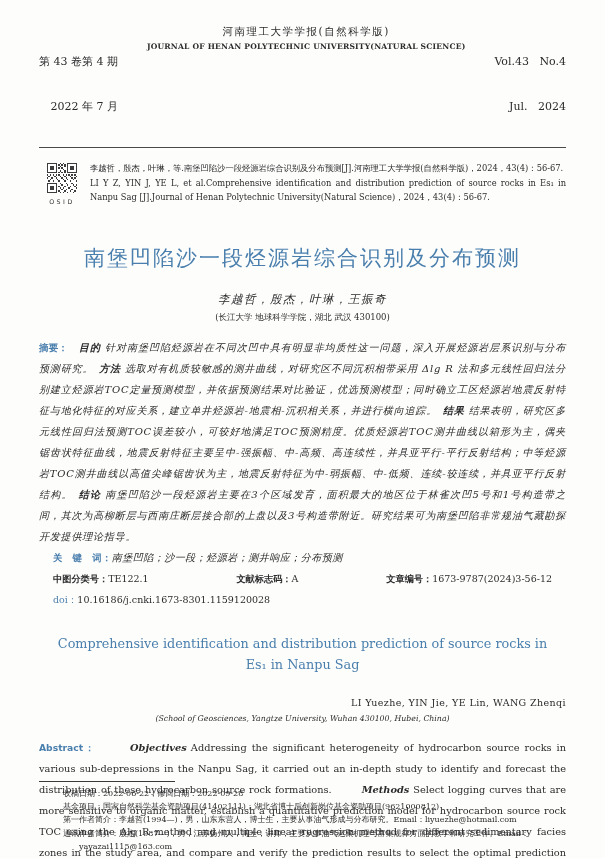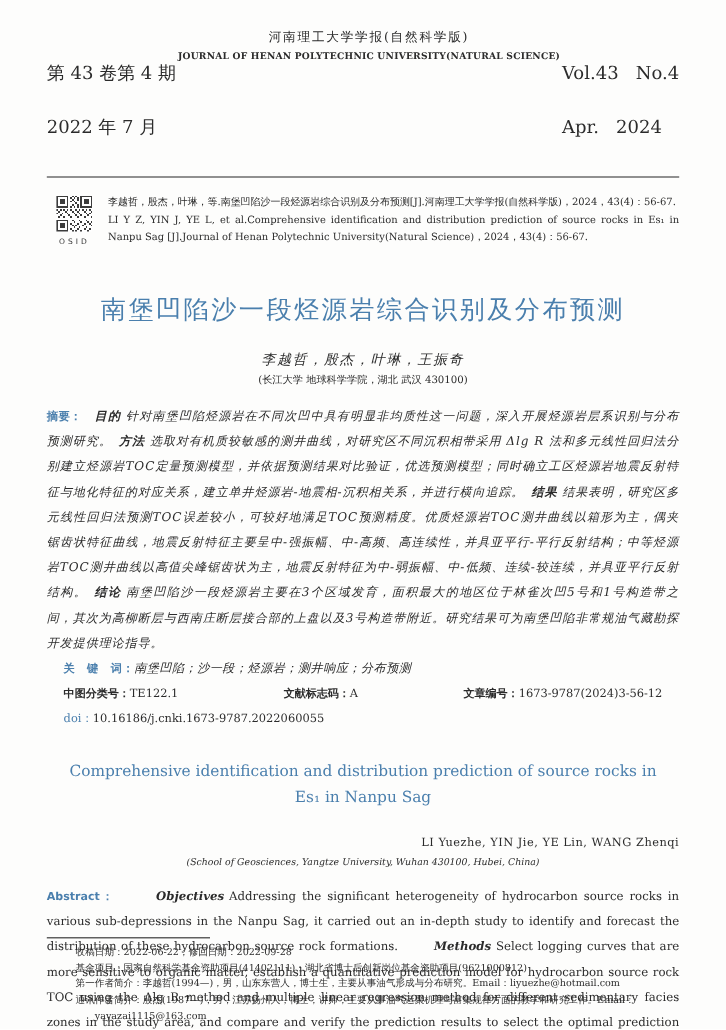--- a/index.html
+++ b/index.html
@@ -9,21 +9,21 @@
     background: #fdfdfc;
     color: #2b2b2b;
     font-family: "DejaVu Serif", "Liberation Serif", serif;
     padding: 24px 39px 0;
     position: relative;
     overflow: hidden;
   }
 
   
   .journal-header { display: flex; justify-content: space-between; align-items: flex-start; }
-  .jh-side { font-size: 15px; line-height: 15px; text-align: left; white-space: pre; }
+  .jh-side { font-size: 11px; line-height: 15px; text-align: right; white-space: pre; }
   .jh-center { flex: 1; text-align: center; }
   .jh-center .cn { font-size: 10.5px; line-height: 15px; letter-spacing: 1.5px; }
   .jh-center .en { font-size: 7.6px; line-height: 15px; font-weight: bold; letter-spacing: 0.2px; }
   .header-rule { border: none; border-top: 1.2px solid #4a4a4a; margin: 3px 0 0; }
 
   
   .citation { margin-top: 13px; font-size: 8.3px; line-height: 14.5px; text-align: justify; }
   .citation::after { content: ""; display: block; clear: both; }
   .qr-wrap { float: left; width: 36px; margin: 2px 10px 0 5px; text-align: center; }
   .qr-wrap svg { width: 30px; height: 30px; display: block; margin: 0 auto; }
@@ -71,21 +71,21 @@
     <div class="jh-side">
       <div>第 43 卷第 4 期</div>
       <div>2022 年 7 月</div>
     </div>
     <div class="jh-center">
       <div class="cn">河南理工大学学报(自然科学版)</div>
       <div class="en">JOURNAL OF HENAN POLYTECHNIC UNIVERSITY(NATURAL SCIENCE)</div>
     </div>
     <div class="jh-side">
       <div>Vol.43   No.4</div>
-      <div>Apr.   2024</div>
+      <div>Jul.   2024</div>
     </div>
   </div>
   <hr class="header-rule">
 
   <div class="citation">
     <div class="qr-wrap">
       <svg viewBox="0 0 21 21" shape-rendering="crispEdges">
         <rect width="21" height="21" fill="#fff"></rect>
         <g fill="#3c3c3c">
           <rect x="0" y="0" width="7" height="7"></rect>
@@ -112,21 +112,21 @@
 
   <p class="abstract-cn"><span class="abs-label">摘要：</span><b class="sec-label">目的</b><span>针对南堡凹陷烃源岩在不同次凹中具有明显非均质性这一问题，深入开展烃源岩层系识别与分布预测研究。</span><b class="sec-label">方法</b><span>选取对有机质较敏感的测井曲线，对研究区不同沉积相带采用 Δlg R 法和多元线性回归法分别建立烃源岩TOC定量预测模型，并依据预测结果对比验证，优选预测模型；同时确立工区烃源岩地震反射特征与地化特征的对应关系，建立单井烃源岩-地震相-沉积相关系，并进行横向追踪。</span><b class="sec-label">结果</b><span>结果表明，研究区多元线性回归法预测TOC误差较小，可较好地满足TOC预测精度。优质烃源岩TOC测井曲线以箱形为主，偶夹锯齿状特征曲线，地震反射特征主要呈中-强振幅、中-高频、高连续性，并具亚平行-平行反射结构；中等烃源岩TOC测井曲线以高值尖峰锯齿状为主，地震反射特征为中-弱振幅、中-低频、连续-较连续，并具亚平行反射结构。</span><b class="sec-label">结论</b><span>南堡凹陷沙一段烃源岩主要在3个区域发育，面积最大的地区位于林雀次凹5号和1号构造带之间，其次为高柳断层与西南庄断层接合部的上盘以及3号构造带附近。研究结果可为南堡凹陷非常规油气藏勘探开发提供理论指导。</span></p>
 
   <div class="keywords"><span class="kw-label">关　键　词：</span><span class="kw-text">南堡凹陷；沙一段；烃源岩；测井响应；分布预测</span></div>
 
   <div class="meta-line">
     <span><b>中图分类号：</b><span>TE122.1</span></span>
     <span><b>文献标志码：</b><span>A</span></span>
     <span><b>文章编号：</b><span>1673-9787(2024)3-56-12</span></span>
   </div>
-  <div class="doi-line"><span class="doi-label">doi：</span><span>10.16186/j.cnki.1673-9787.2022060055</span></div>
+  <div class="doi-line"><span class="doi-label">doi：</span><span>10.16186/j.cnki.1673-8301.1159120028</span></div>
 
   <div class="title-en">
     <div>Comprehensive identification and distribution prediction of source rocks in</div>
     <div>Es₁ in Nanpu Sag</div>
   </div>
   <div class="authors-en">LI Yuezhe, YIN Jie, YE Lin, WANG Zhenqi</div>
   <div class="affil-en">(School of Geosciences, Yangtze University, Wuhan 430100, Hubei, China)</div>
 
   <p class="abstract-en"><span class="abs-label-en">Abstract：</span><span class="obj-label">Objectives</span><span>Addressing the significant heterogeneity of hydrocarbon source rocks in various sub-depressions in the Nanpu Sag, it carried out an in-depth study to identify and forecast the distribution of these hydrocarbon source rock formations.</span><span class="obj-label">Methods</span><span>Select logging curves that are more sensitive to organic matter, establish a quantitative prediction model for hydrocarbon source rock TOC using the Δlg R method and multiple linear regression method for different sedimentary facies zones in the study area, and compare and verify the prediction results to select the optimal prediction model.At the same time, establish the correlation between seismic reflection characteristics and geochemical properties of source rocks in the Nanpu</span></p>
 

